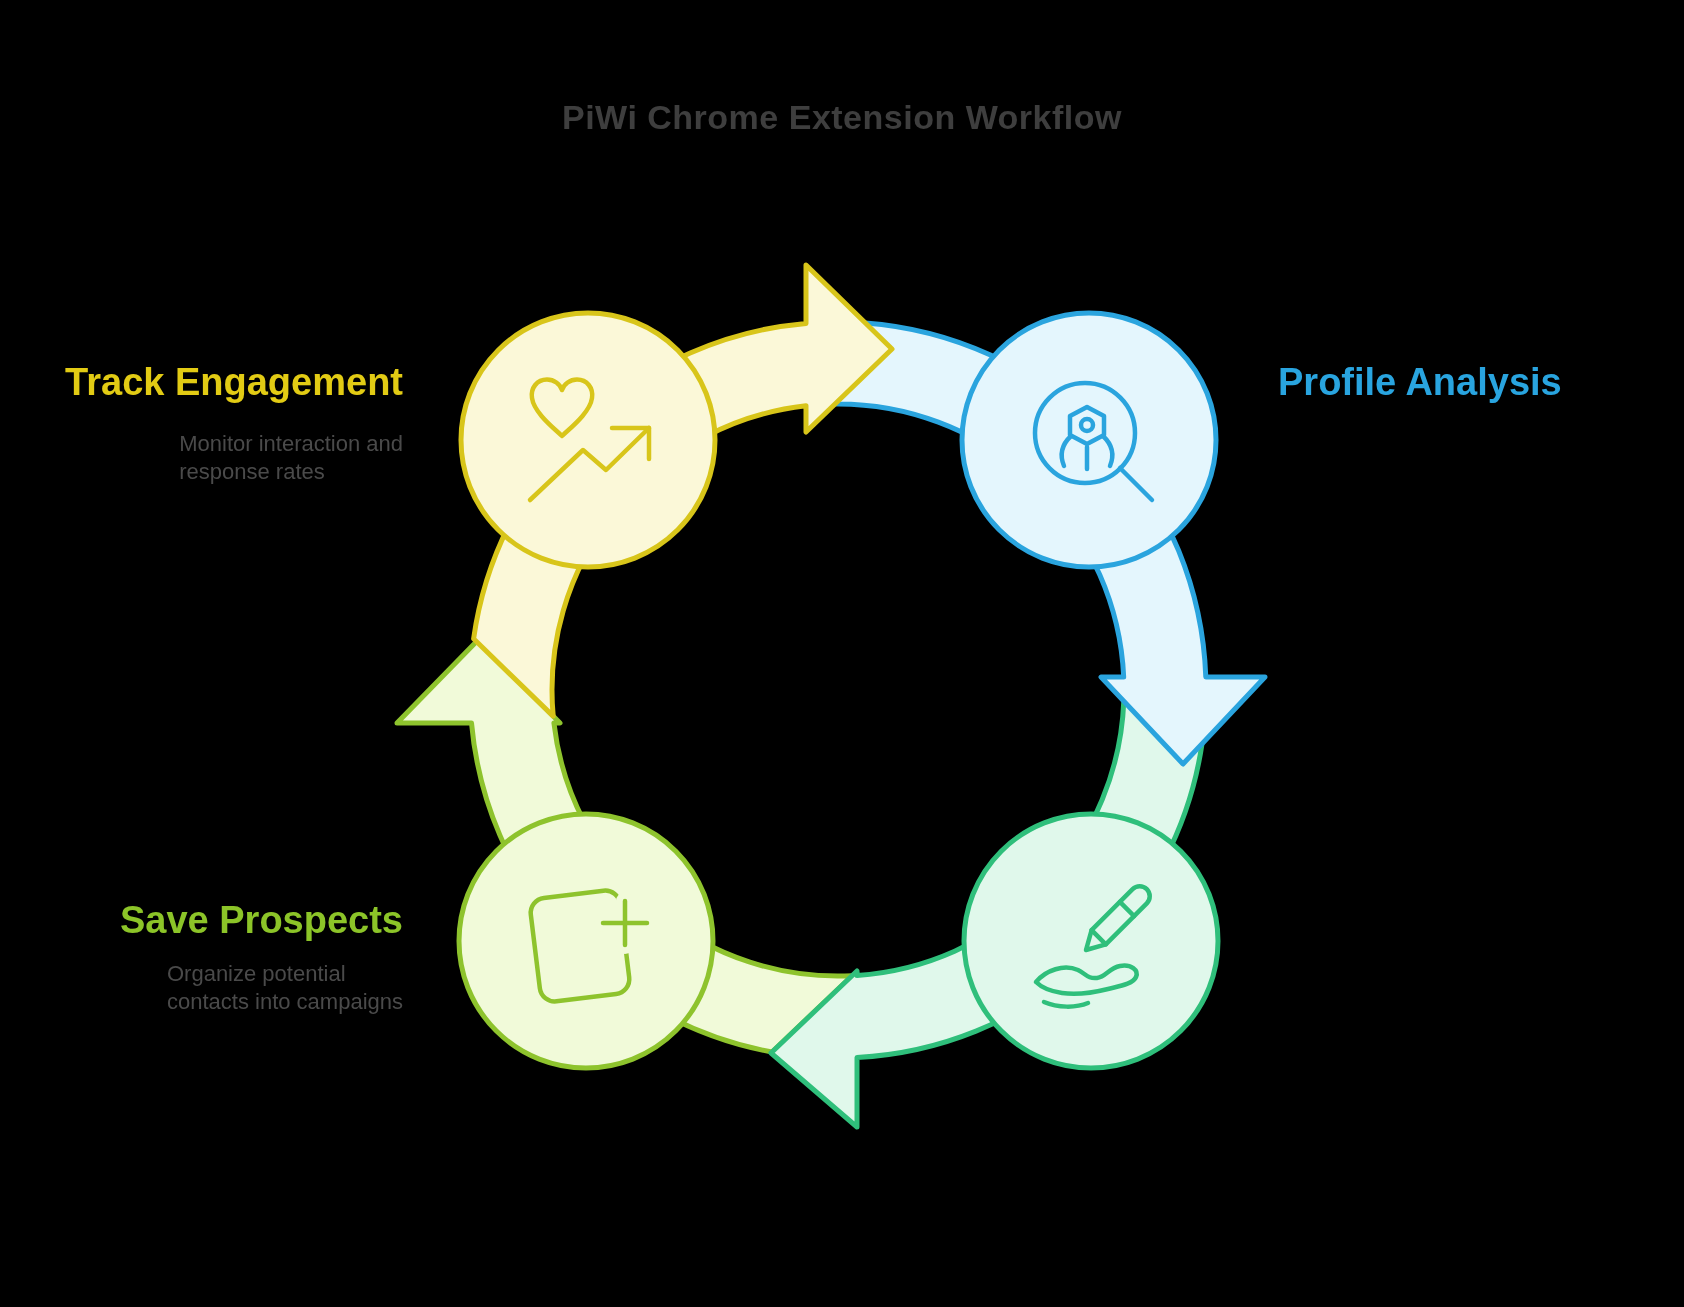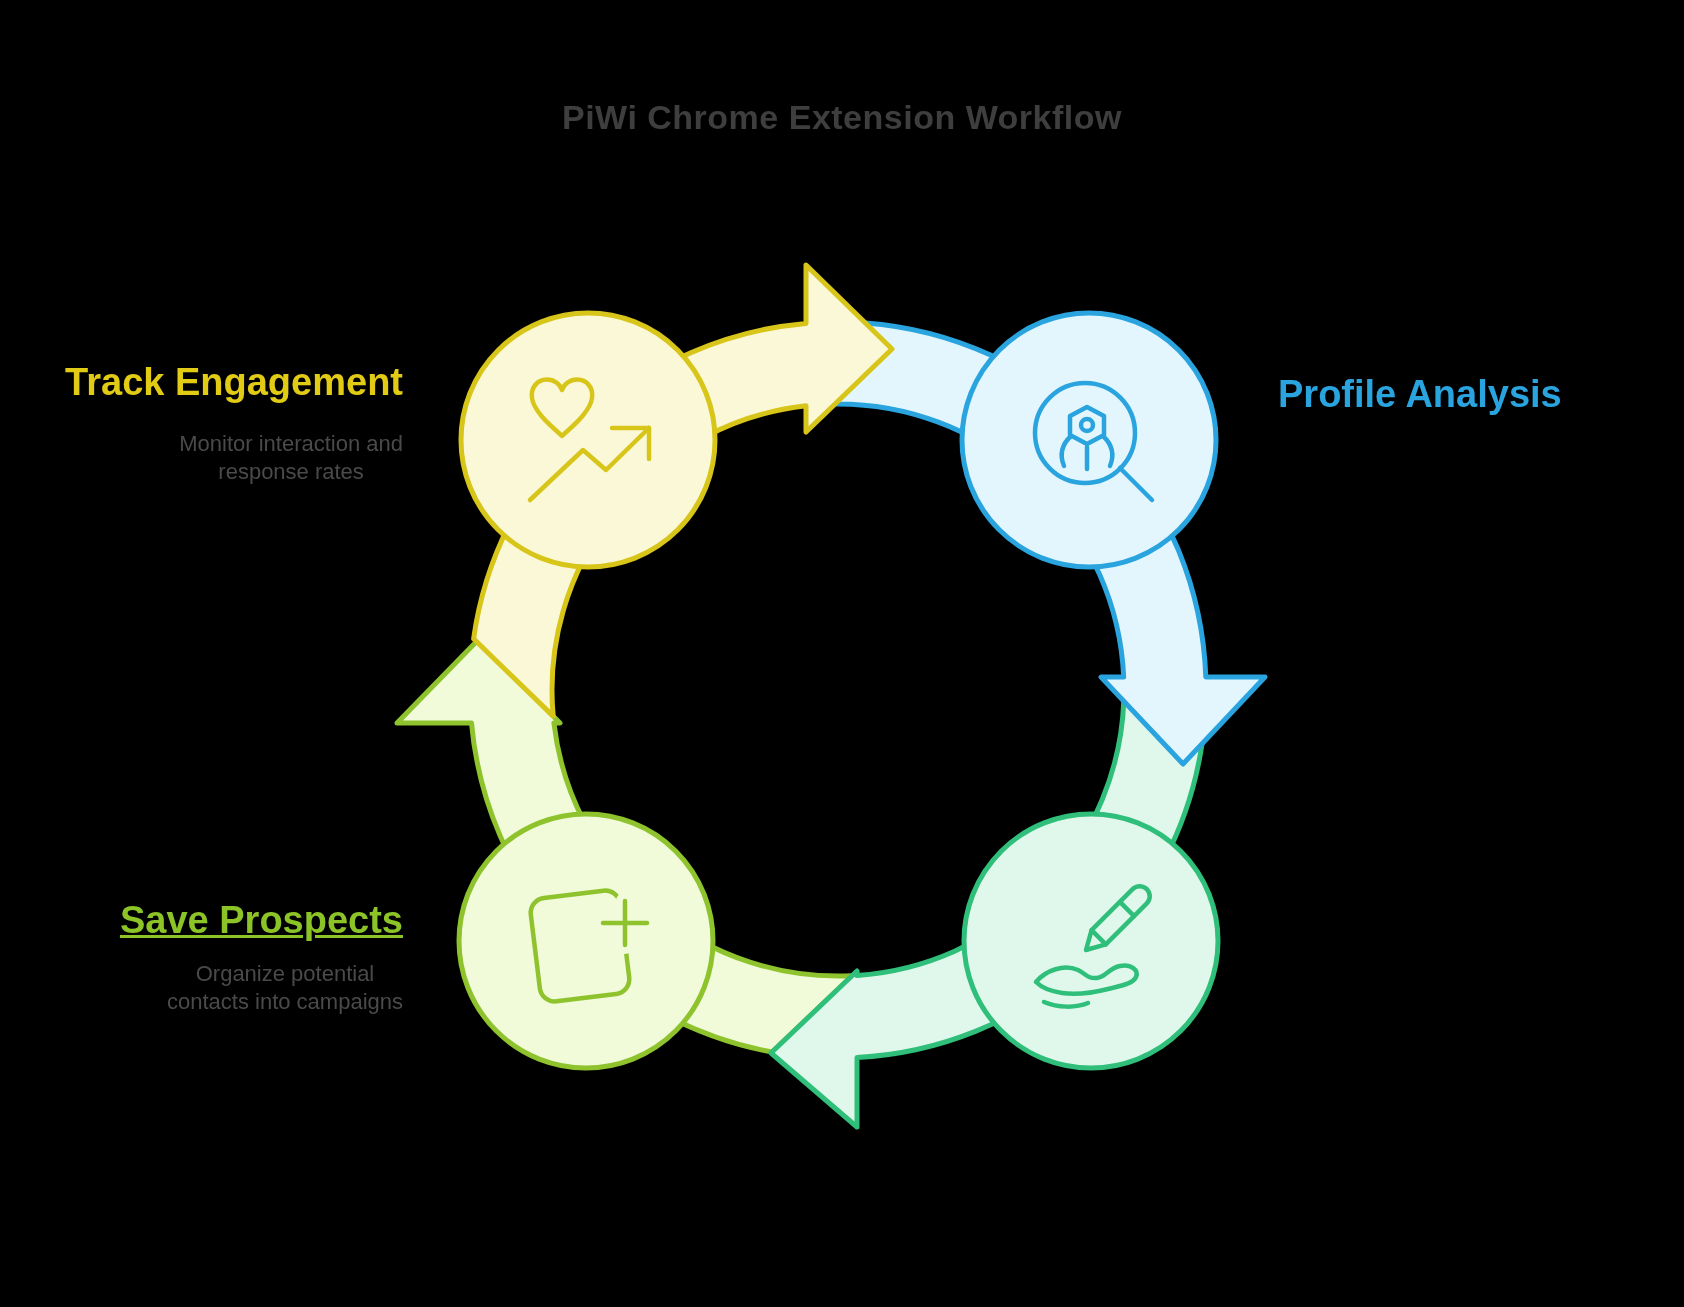--- a/index.html
+++ b/index.html
@@ -22,34 +22,34 @@
     font-size:34px;font-weight:700;color:var(--title);letter-spacing:.5px;
   }
   .step-label{
     position:absolute;font-size:38px;font-weight:700;line-height:1.3;
     white-space:pre-line;
   }
   .step-desc{
     position:absolute;font-size:22px;font-weight:400;line-height:1.25;
     color:var(--desc);white-space:pre-line;
   }
-  .align-r{text-align:center;margin-left:11px;}
+  .align-r{text-align:left;margin-left:11px;}
   .align-l{text-align:left;}
   .c-yellow{color:var(--yellow-text);}
-  .c-blue{color:var(--blue-text);margin-top:12px;}
+  .c-blue{color:var(--blue-text);}
   .c-green{color:var(--green-text);}
   .c-lime{color:var(--lime-text);}
   
   .pos-track-label{right:1281px;top:358px;}
   .pos-track-desc{right:1281px;top:430px;}
   .pos-profile-label{left:1278px;top:358px;}
   .pos-profile-desc{left:1278px;top:432px;}
   .pos-outreach-label{left:1278px;top:892px;}
   .pos-outreach-desc{left:1278px;top:1012px;}
-  .pos-save-label{right:1281px;top:896px;text-decoration:underline;}
+  .pos-save-label{right:1281px;top:896px;}
   .pos-save-desc{right:1281px;top:960px;}
   .band{stroke-width:5;stroke-linejoin:round;}
   .node-circle{stroke-width:5;}
   .icon{fill:none;stroke-width:4.5;stroke-linecap:round;stroke-linejoin:round;}
 </style>
 </head>
 <body>
 
 <div class="stage">
 

